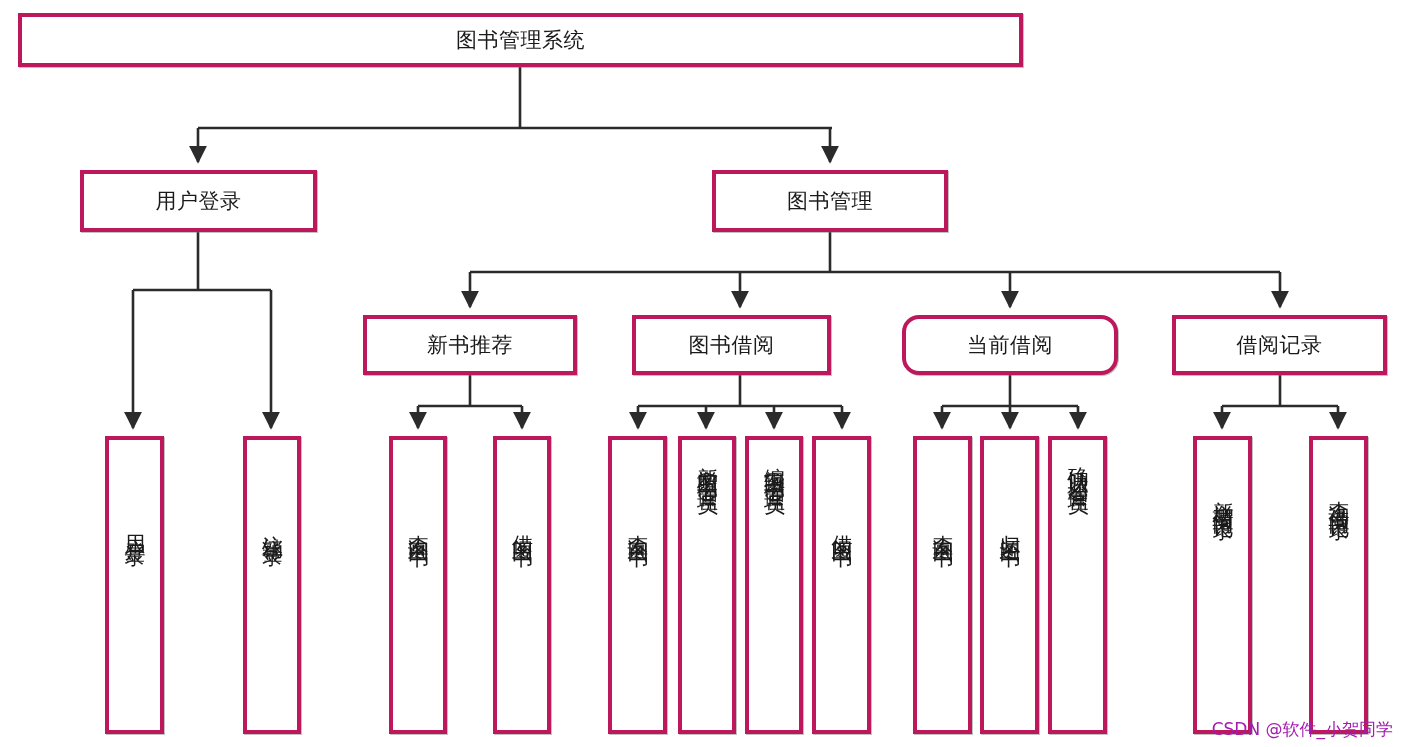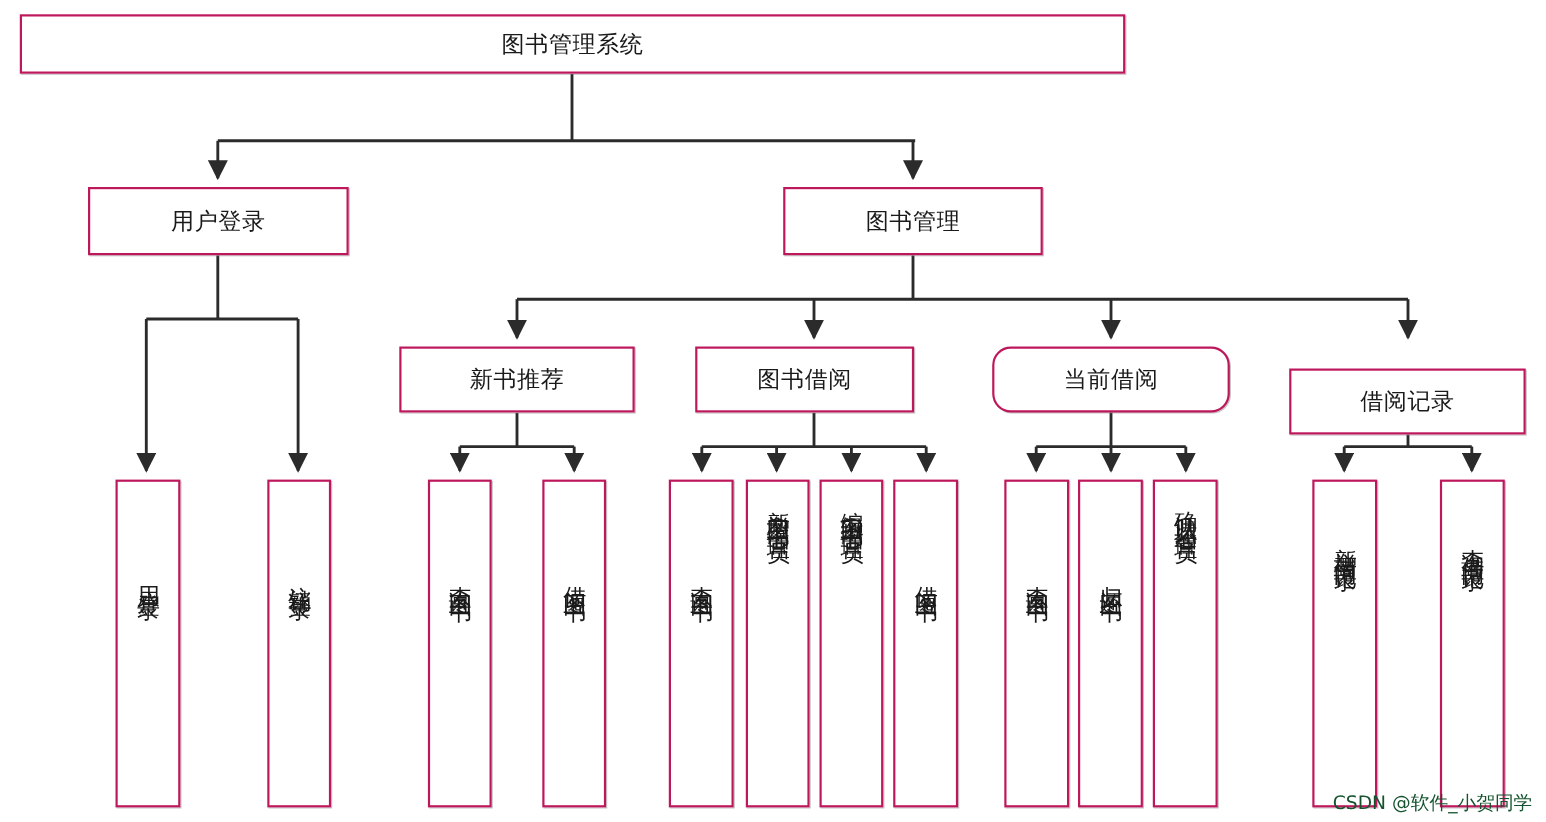--- a/index.html
+++ b/index.html
@@ -20,21 +20,21 @@
     left: 0;
     top: 0;
     width: 1405px;
     height: 747px;
     pointer-events: none;
   }
   .node {
     position: absolute;
     box-sizing: border-box;
     background: #ffffff;
-    border: 2px solid #be185d;
+    border: 4px solid #be185d;
     box-shadow: 1px 1px 0 rgba(120,120,120,0.45);
     display: flex;
     align-items: center;
     justify-content: center;
     color: #1a1a1a;
   }
   .node .label {
     display: block;
     text-align: center;
     line-height: 1.05;
@@ -53,21 +53,21 @@
     text-orientation: upright;
     font-size: 21px;
     letter-spacing: 4px;
     line-height: 1;
   }
   #watermark {
     position: absolute;
     right: 12px;
     bottom: 6px;
     font-size: 17px;
-    color: #14532d;
+    color: #a21caf;
     font-family: "DejaVu Sans", "Liberation Sans", sans-serif;
     white-space: nowrap;
     user-select: none;
   }
 </style>
 </head>
 <body>
 
 <div id="canvas">
 
@@ -134,21 +134,21 @@
 
   <div class="node horizontal" style="left:363px; top:315px; width:214px; height:60px;">
     <span class="label">新书推荐</span>
   </div>
   <div class="node horizontal" style="left:632px; top:315px; width:199px; height:60px;">
     <span class="label">图书借阅</span>
   </div>
   <div class="node horizontal" style="left:902px; top:315px; width:216px; height:60px;border-radius:17px;">
     <span class="label">当前借阅</span>
   </div>
-  <div class="node horizontal" style="left:1172px; top:315px; width:215px; height:60px;margin-top:20px;">
+  <div class="node horizontal" style="left:1172px; top:315px; width:215px; height:60px;">
     <span class="label">借阅记录</span>
   </div>
 
   <div class="node vertical" style="left:105px; top:436px; width:59px; height:298px; padding-top:78px;">
     <span class="label">用户登录</span>
   </div>
   <div class="node vertical" style="left:243px; top:436px; width:58px; height:298px; padding-top:78px;">
     <span class="label">注销登录</span>
   </div>
 

